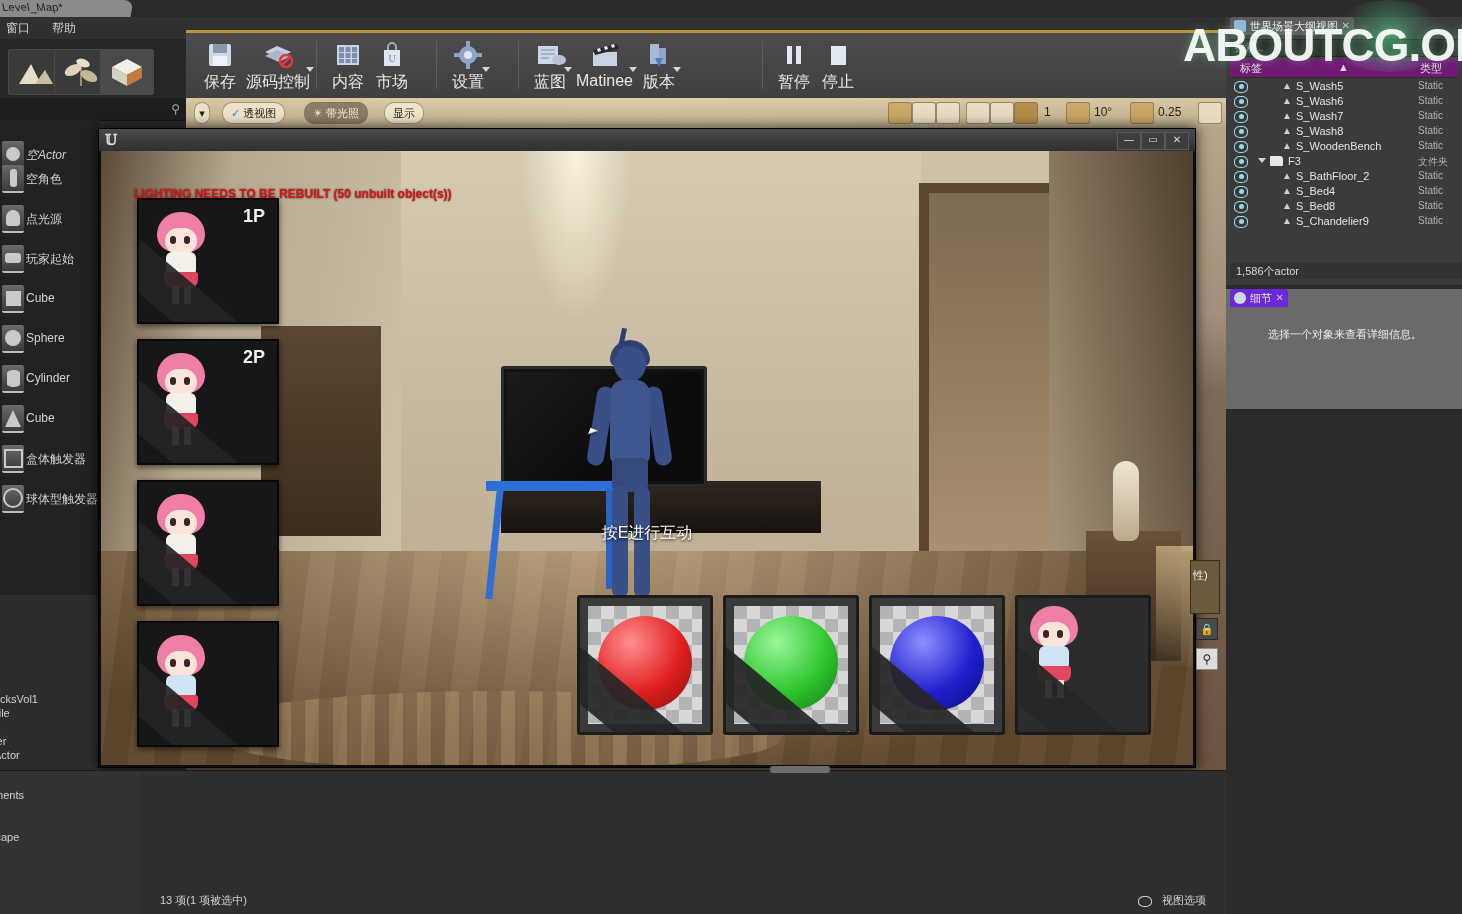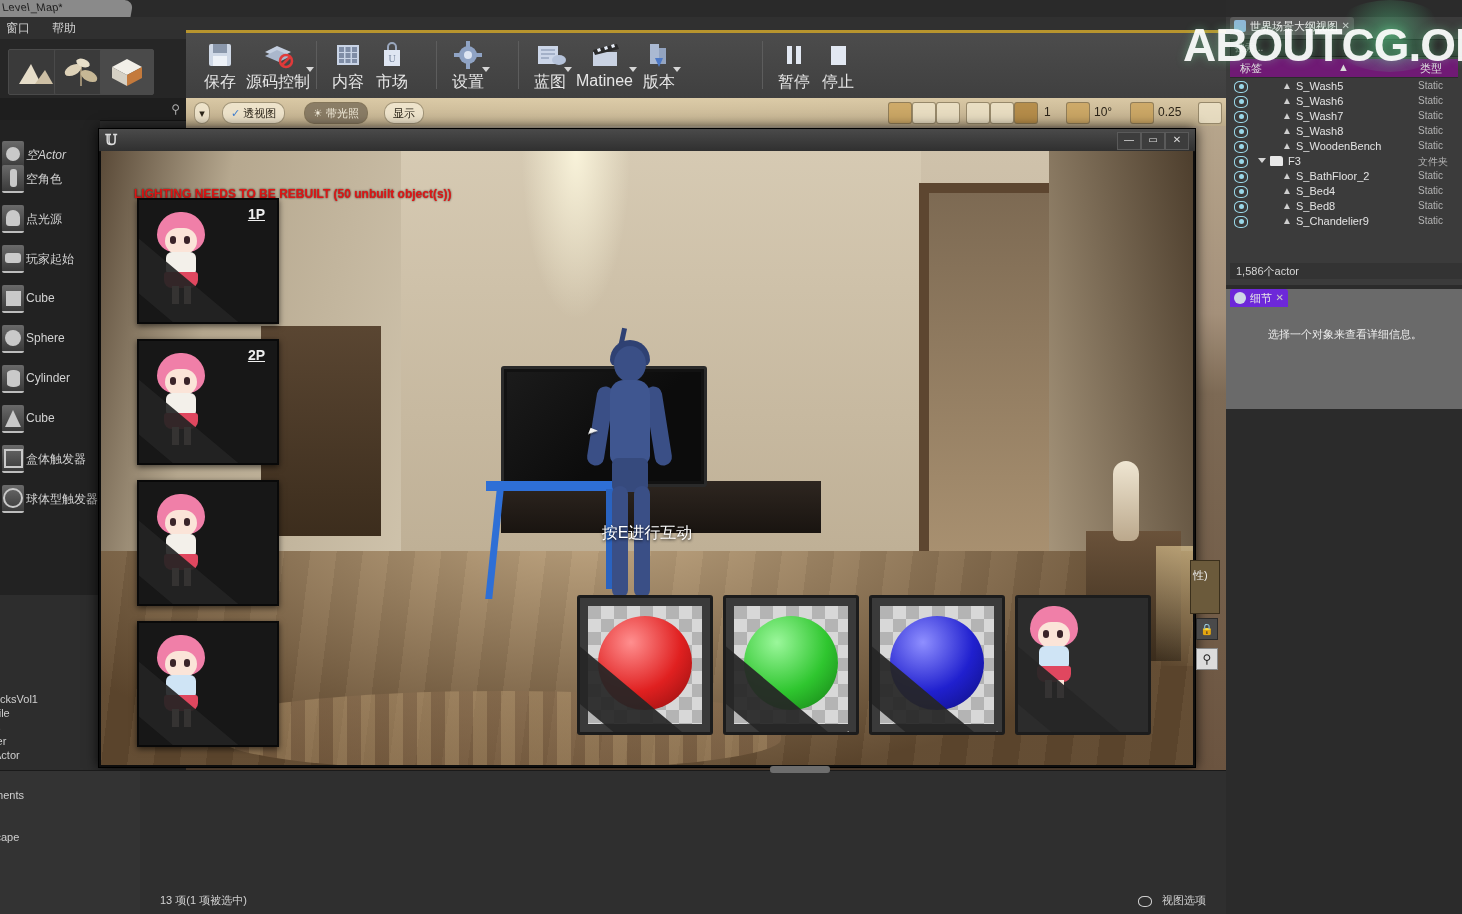--- a/index.html
+++ b/index.html
@@ -134,21 +134,21 @@
   .chibi .eyeL{position:absolute;left:17px;top:24px;width:6px;height:8px;border-radius:3px;background:#3a2329;}
   .chibi .eyeR{position:absolute;left:31px;top:24px;width:6px;height:8px;border-radius:3px;background:#3a2329;}
   .chibi .top{position:absolute;left:13px;top:40px;width:30px;height:24px;border-radius:6px;background:#f3f0ea;}
   .chibi .skirt{position:absolute;left:11px;top:60px;width:34px;height:16px;border-radius:3px 3px 8px 8px;background:#e0475f;}
   .chibi .legL{position:absolute;left:19px;top:74px;width:7px;height:18px;background:#fbe4d8;}
   .chibi .legR{position:absolute;left:31px;top:74px;width:7px;height:18px;background:#fbe4d8;}
   .card .slash{position:absolute;left:-20px;top:22px;width:220px;height:42px;background:rgba(36,36,36,.92);
                transform:rotate(40deg);transform-origin:left top;}
   .card .slashtxt{position:absolute;right:14px;bottom:8px;font-size:13px;color:#e8e8e8;
                   writing-mode:vertical-rl;transform:rotate(-40deg);transform-origin:right bottom;letter-spacing:1px;}
-  .card .ptag{position:absolute;right:12px;top:6px;font-size:14px;color:#efefef;font-weight:bold;text-decoration:underline;}
+  .card .ptag{position:absolute;right:12px;top:6px;font-size:18px;color:#efefef;font-weight:bold;}
 
   
   .hotbar{position:absolute;left:476px;top:444px;width:572px;height:140px;}
   .slot{position:absolute;top:0;width:130px;height:134px;background:#3a3a3a;border:3px solid #1c1c1c;border-radius:3px;overflow:hidden;}
   .slot-inner{position:absolute;left:8px;top:8px;right:8px;bottom:8px;
               background:repeating-conic-gradient(#d8d8d8 0% 25%, #b4b4b4 0% 50%) 0 0/26px 26px;}
   .ball{position:absolute;left:50%;top:48%;width:94px;height:94px;margin-left:-47px;margin-top:-47px;border-radius:50%;}
   .slot .slash{position:absolute;left:-22px;top:30px;width:250px;height:44px;background:rgba(38,38,38,.93);
                transform:rotate(40deg);transform-origin:left top;}
   .slot .slashtxt{position:absolute;right:10px;bottom:10px;font-size:15px;color:#f0f0f0;

